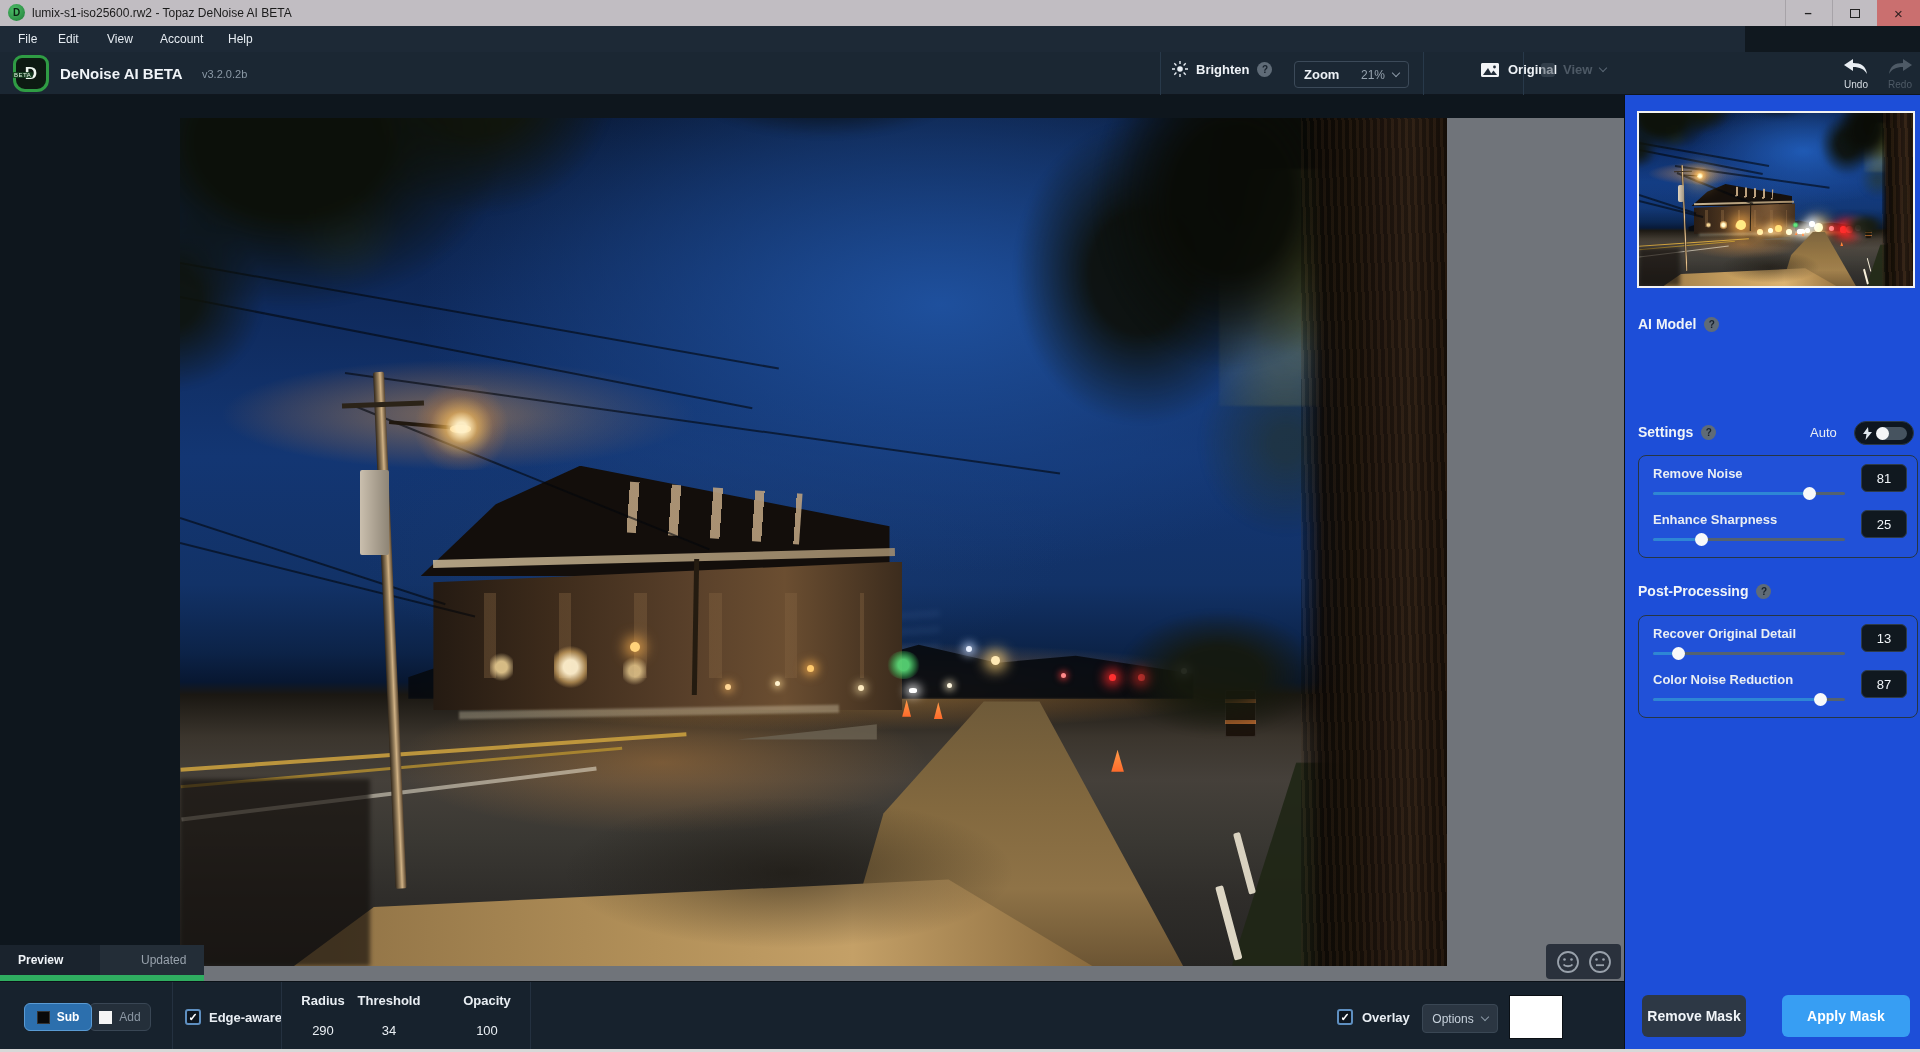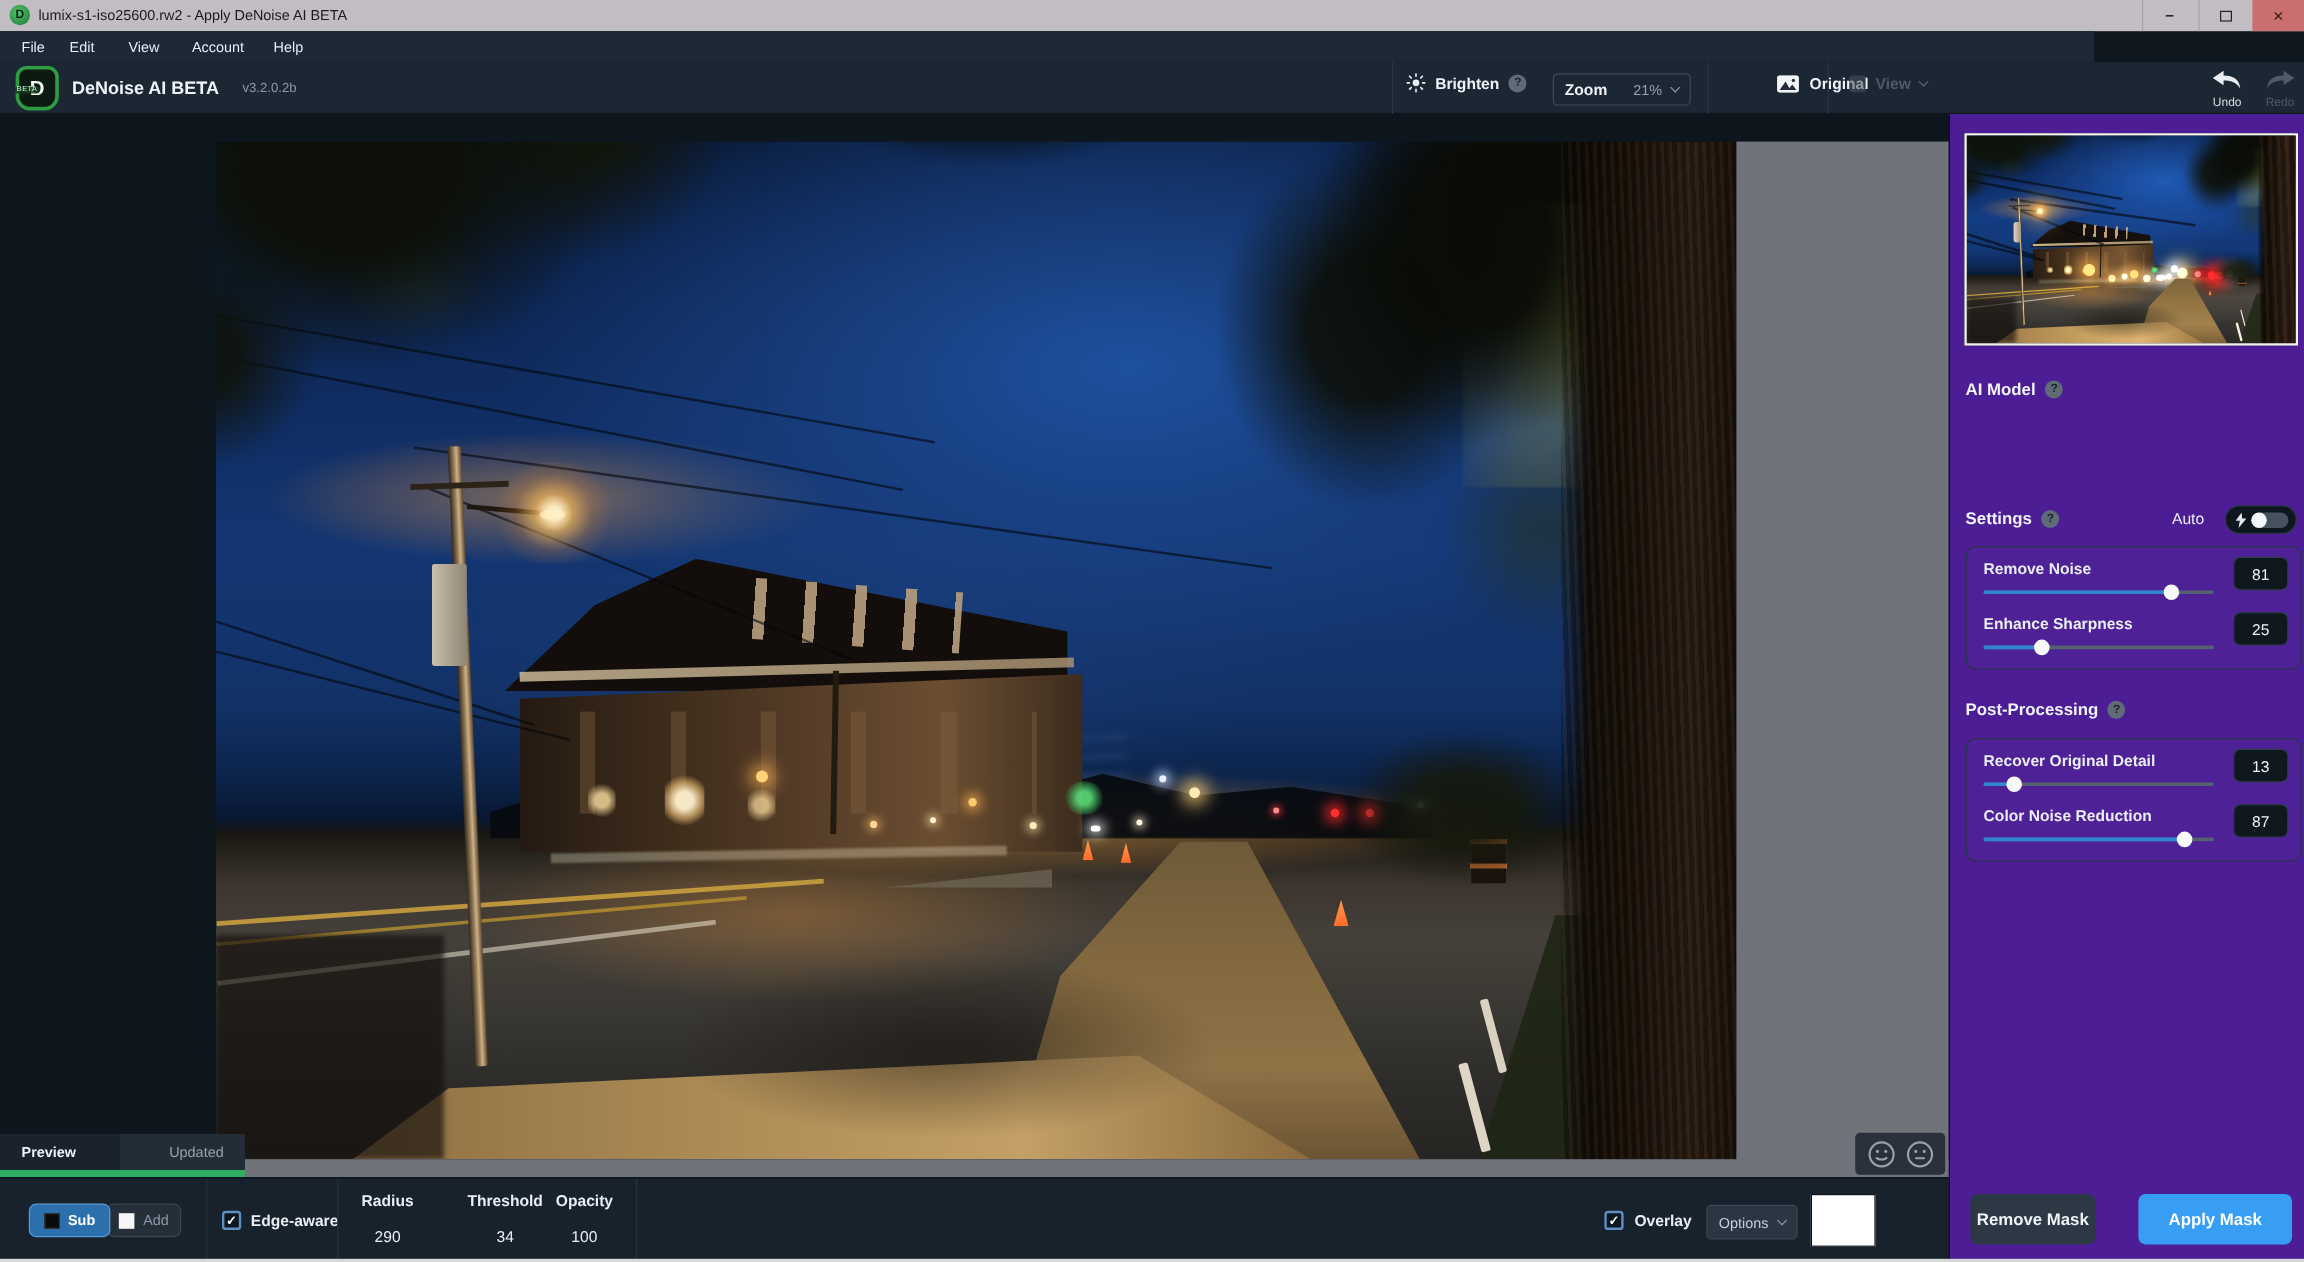--- a/index.html
+++ b/index.html
@@ -50,21 +50,21 @@
   #viewbtn { position:absolute; left:1541px; top:10px; display:flex; align-items:center; gap:8px; opacity:.55; }
   #viewbtn .vi { width:14px; height:14px; background:#46525e; border-radius:3px; }
   #viewbtn .lbl { font-size:13px; font-weight:bold; color:#76828e; }
   #undo { position:absolute; left:1840px; top:7px; width:32px; text-align:center; }
   #redo { position:absolute; left:1884px; top:7px; width:32px; text-align:center; }
   #undo .t { font-size:10px; color:#d7dde3; margin-top:1px; }
   #redo .t { font-size:10px; color:#4e5a66; margin-top:1px; }
 
   
   #canvas { position:absolute; left:0; top:95px; width:1624px; height:957px; background:#0e161d; }
-  #panel  { position:absolute; left:1624px; top:95px; width:296px; height:957px; background:#4c1d95; border-left:1px solid #0b1016; }
+  #panel  { position:absolute; left:1624px; top:95px; width:296px; height:957px; background:#1d4ed8; border-left:1px solid #0b1016; }
 
   #photo { position:absolute; left:180px; top:23px; width:1267px; height:848px; overflow:hidden; }
   #gutter-right { position:absolute; left:1447px; top:23px; width:177px; height:863px; background:#70747a; }
   #gutter-bottom { position:absolute; left:180px; top:871px; width:1444px; height:15px; background:#70747a; }
 
   
   #tabs { position:absolute; left:0; top:850px; width:204px; height:30px; background:#1a232d; }
   #tab-updated-bg { position:absolute; left:100px; top:0; width:104px; height:30px; background:#232d37; }
   #tabs .tp { position:absolute; left:18px; top:8px; font-size:12px; font-weight:bold; color:#f0f4f8; }
   #tabs .tu { position:absolute; left:141px; top:8px; font-size:12px; color:#98a2ac; }
@@ -86,21 +86,21 @@
              display:flex; align-items:center; justify-content:center; gap:7px; }
   #btn-add .sw { width:13px; height:13px; background:#f5f5f5; }
   #btn-add .t { font-size:12px; color:#8b97a3; }
   .cb { width:16px; height:16px; border:2px solid #5e8fc0; border-radius:3px; background:#0e161f;
         display:inline-flex; align-items:center; justify-content:center; color:#fff; font-size:11px; font-weight:bold; }
   #edgeaware { position:absolute; left:185px; top:27px; display:flex; align-items:center; gap:8px; }
   #edgeaware .t { font-size:13px; font-weight:bold; color:#e9eef3; }
   .pcol { position:absolute; top:0; width:90px; height:71px; text-align:center; }
   .pcol .pl { margin-top:11px; font-size:13px; font-weight:bold; color:#e9eef3; }
   .pcol .pv { margin-top:15px; font-size:13px; color:#e9eef3; }
-  #col-radius { left:278px; } #col-threshold { left:376px; } #col-opacity { left:442px; }
+  #col-radius { left:278px; } #col-threshold { left:344px; } #col-opacity { left:442px; }
   #overlay { position:absolute; left:1337px; top:27px; display:flex; align-items:center; gap:9px; }
   #overlay .t { font-size:13px; font-weight:bold; color:#e9eef3; }
   #optionsbtn { position:absolute; left:1422px; top:22px; width:76px; height:29px; background:#2b3642; border:1px solid #3a4754;
                 border-radius:4px; display:flex; align-items:center; justify-content:center; gap:8px; }
   #optionsbtn .t { font-size:12px; color:#c7d1db; }
   #maskswatch { position:absolute; left:1509px; top:13px; width:54px; height:44px; background:#ffffff; border:1px solid #0a0f14; }
 
   
   #thumb { position:absolute; left:12px; top:16px; width:278px; height:177px; border:2px solid #f2f2f2; background:#000; overflow:hidden; }
   .sec-h { position:absolute; font-size:14px; font-weight:bold; color:#f0f4f8; display:flex; align-items:center; gap:8px; }
@@ -226,21 +226,21 @@
   .sc-fg-dark { left:0; top:78%; width:15%; height:22%; filter:blur(2px); background:rgba(18,14,10,.65); }
 
   
   .face-svg { display:block; }
 </style>
 </head>
 <body>
 
 <div id="titlebar">
   <div class="app-ico">D</div>
-  <div class="ttl">lumix-s1-iso25600.rw2 - Apply DeNoise AI BETA</div>
+  <div class="ttl">lumix-s1-iso25600.rw2 - Topaz DeNoise AI BETA</div>
   <div class="winbtn" id="btn-min">
       <span>–</span>
     </div>
   <div class="winbtn" id="btn-max">
       <i></i>
     </div>
   <div class="winbtn" id="btn-close">
       <span>×</span>
     </div>
 </div>

